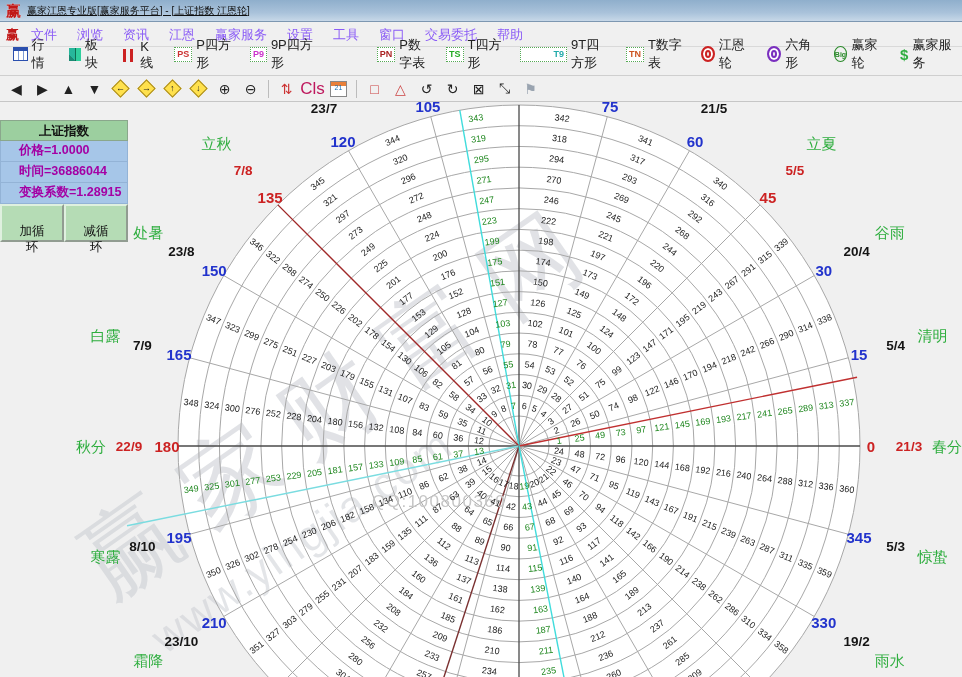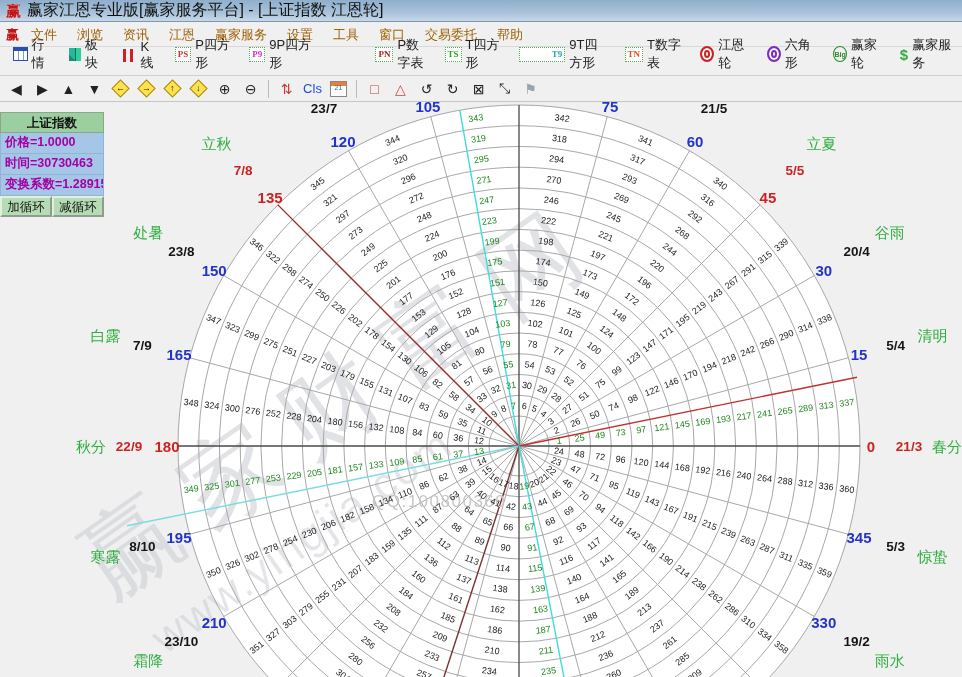--- a/index.html
+++ b/index.html
@@ -9,34 +9,34 @@
     background:#f0f0f0;
   }
   
   .titlebar{
     position:absolute;top:0;left:0;width:962px;height:22px;z-index:5;
     background:linear-gradient(#8fafcc,#a9c2da 60%,#c7d8e8);
     display:flex;align-items:center;gap:6px;padding-left:6px;box-sizing:border-box;
     border-bottom:1px solid #7d97b1;
   }
   .logo{color:#c01818;font-weight:bold;font-size:15px;line-height:1;text-shadow:0 0 1px #fff;}
-  .title-text{font-size:16px;color:#111;}
+  .title-text{font-size:10px;color:#111;text-decoration:underline;}
   .menubar{
     position:absolute;top:22px;left:0;width:962px;height:25px;z-index:5;
     background:#f0f0f0;border-bottom:1px solid #d9d9d9;
     display:flex;align-items:center;padding-left:6px;box-sizing:border-box;
   }
-  .menu-item{font-size:13px;color:#a16207;padding:3px 10px;cursor:default;}
+  .menu-item{font-size:13px;color:#8b5cf6;padding:3px 10px;cursor:default;}
   .toolbar1{
     position:absolute;top:47px;left:0;width:962px;height:29px;z-index:5;
     background:#f0f0f0;border-bottom:1px solid #cfcfcf;
     display:flex;align-items:flex-end;padding-left:6px;box-sizing:border-box;gap:2px;
   }
   .tb1-item{display:flex;align-items:center;gap:4px;padding:2px 6px;font-size:13px;color:#222;border:1px solid transparent;}
-  .badge{font-weight:bold;font-size:9px;line-height:1;padding:2px 2px;background:#fff;border:1px dotted #55aa55;font-family:Liberation Serif, serif;}
+  .badge{font-weight:bold;font-size:9px;line-height:1;padding:2px 2px;background:#fff;border:1px dotted #55aa55;}
   .tbl-icon{width:15px;height:12px;border:1px solid #2a4fae;
     background:
       linear-gradient(#2a4fae 0 3px,transparent 3px),
       repeating-linear-gradient(90deg,#fff 0 4px,#7e9bd4 4px 5px),
       repeating-linear-gradient(#fff 0 3px,#7e9bd4 3px 4px);}
   .blk-icon{width:14px;height:13px;
     background:
       linear-gradient(45deg,#1d8a74 25%,transparent 25%),
       repeating-linear-gradient(90deg,#27b79b 0 6px,#0f6e52 6px 7px,#2fcf9d 7px 13px),#188a6e;}
   .k-icon{width:16px;height:13px;
@@ -51,30 +51,30 @@
     background:#f0f0f0;border-bottom:1px solid #c6c6c6;
     display:flex;align-items:center;padding-left:4px;box-sizing:border-box;gap:1px;
   }
   .tb2-btn{width:25px;height:22px;display:flex;align-items:center;justify-content:center;
     font-size:14px;color:#222;border:1px solid transparent;background:transparent;padding:0;}
   .tb2-sep{width:1px;height:18px;background:#bcbcbc;margin:0 4px;}
   .dmd{width:11px;height:11px;transform:rotate(45deg);background:#ffe14d;border:1px solid #a8891c;display:flex;align-items:center;justify-content:center;}
   .dmd>span{transform:rotate(-45deg);font-size:9px;color:#222;font-weight:bold;line-height:1;}
   .cal{width:15px;height:14px;border:1px solid #888;background:#fff;font-size:7px;color:#1b6fae;text-align:center;line-height:11px;
     background:linear-gradient(#e8803a 0 4px,#fff 4px);}
-  .cls-txt{font-size:13px;color:#1d4ed8;}
+  .cls-txt{font-size:17px;color:#be185d;}
   
-  .panel{position:absolute;top:112px;left:0;width:104px;z-index:6;font-size:12.5px;border-radius:25px;}
+  .panel{position:absolute;top:120px;left:0;width:128px;z-index:6;font-size:12.5px;border-radius:25px;}
   .panel-header{height:21px;background:#9ccf9f;border:1px solid #8aa78c;box-sizing:border-box;
     color:#111;font-weight:bold;text-align:center;line-height:20px;}
   .panel-row{height:21px;background:#a6c6e8;border:1px solid #93b3d6;border-top:none;box-sizing:border-box;
-    color:#a400a4;font-weight:bold;line-height:19px;padding-left:4px;white-space:nowrap;overflow:hidden;}
+    color:#a400a4;font-weight:bold;line-height:19px;padding-left:18px;white-space:nowrap;overflow:hidden;}
   .panel-btns{display:flex;}
   .panel-btn{flex:1;height:21px;background:#b5dcb5;border:2px outset #dff0df;box-sizing:border-box;
-    color:#111;font-size:12.5px;text-align:center;line-height:16px;padding:0;}
+    color:#111;font-size:12.5px;text-align:center;line-height:16px;padding:17px;}
   
   #wheel-svg{position:absolute;top:0;left:0;z-index:1;}
   svg text{font-family:"Liberation Sans","DejaVu Sans",sans-serif;}
 </style>
 </head>
 <body>
 
 <svg id="wheel-svg" width="962" height="677" viewBox="0 0 962 677">
     <circle cx="519" cy="446" r="341" fill="#ffffff"></circle>
     <text transform="translate(110,600) rotate(-35)" font-size="96" fill="#c9ccd2" opacity="0.55" letter-spacing="26">赢家财富网</text>
@@ -642,19 +642,19 @@
       <span>⤡</span>
     </button>
     <button class="tb2-btn">
       <span style="color: rgb(154, 164, 176);">⚑</span>
     </button>
   </div>
 
 <div class="panel">
   <div class="panel-header">上证指数</div>
   <div class="panel-row">价格=1.0000</div>
-  <div class="panel-row">时间=30730463</div>
+  <div class="panel-row">时间=36886044</div>
   <div class="panel-row">变换系数=1.28915</div>
   <div class="panel-btns">
     <button class="panel-btn">加循环</button>
     <button class="panel-btn">减循环</button>
   </div>
 </div>
 
 </body></html>

